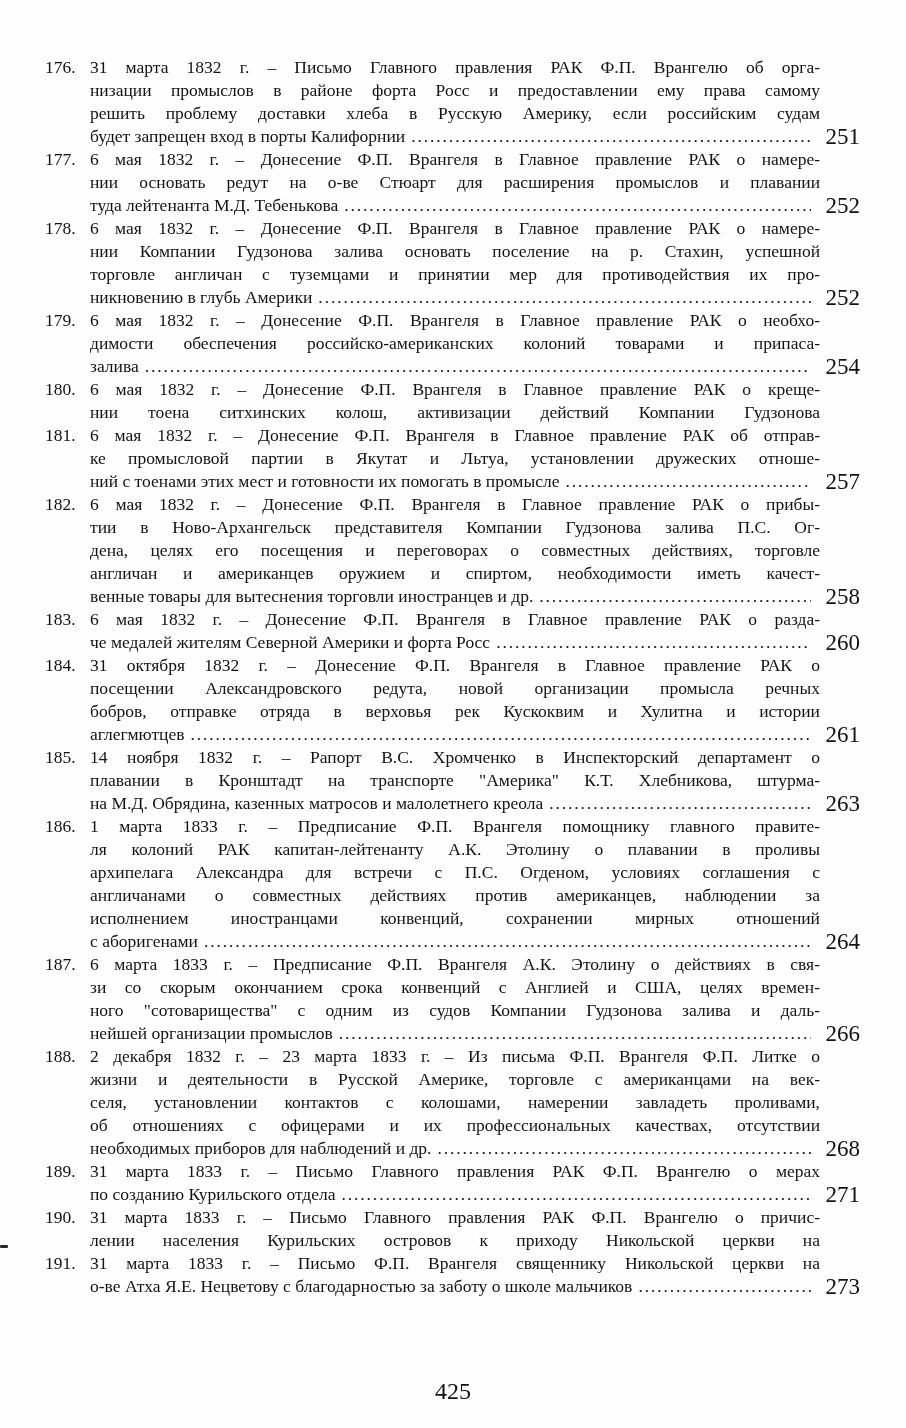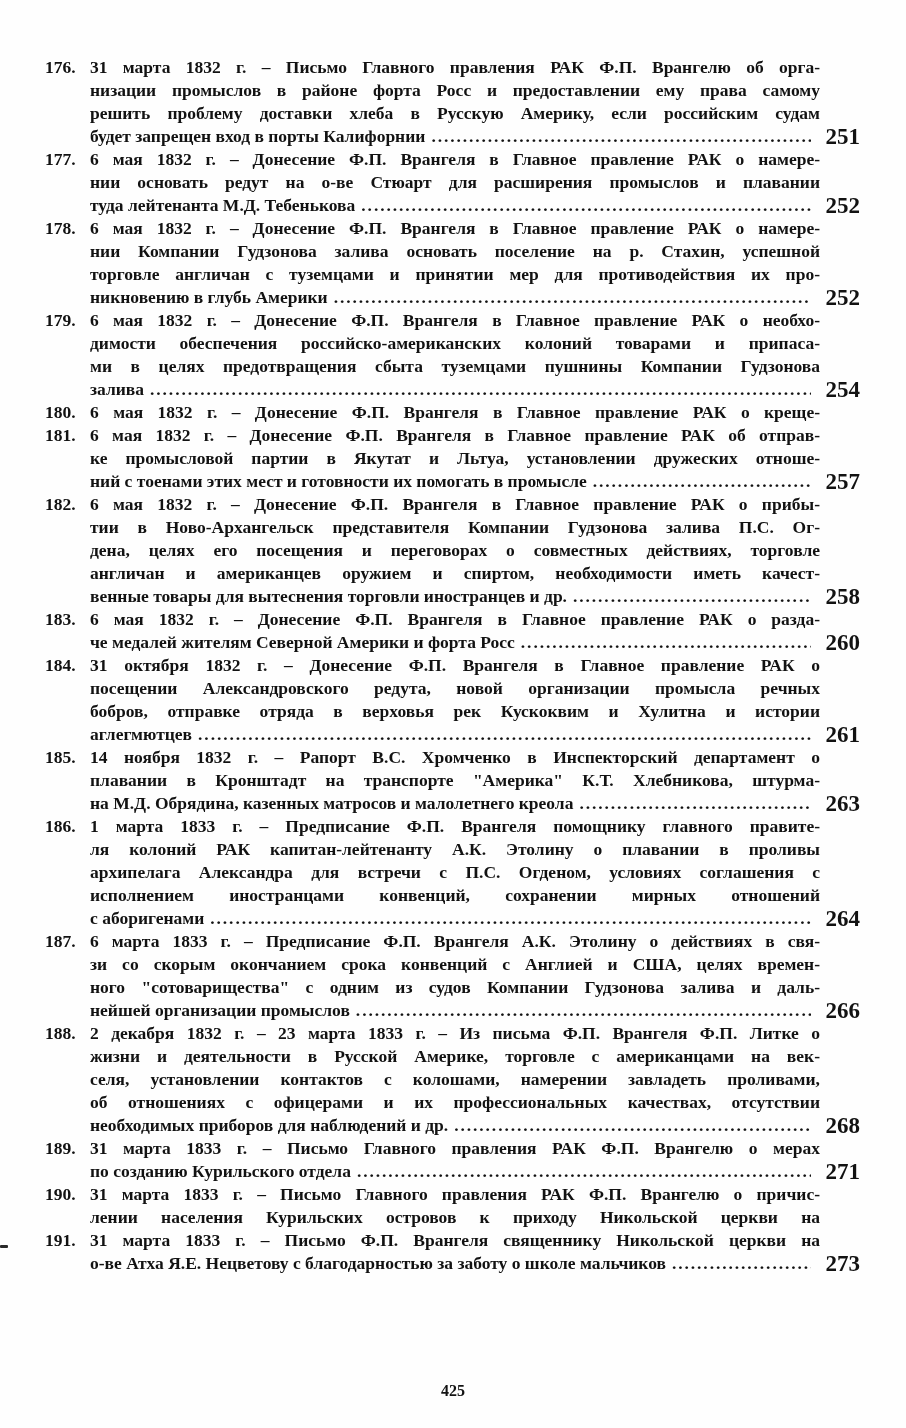--- a/index.html
+++ b/index.html
@@ -5,21 +5,20 @@
   * { margin: 0; padding: 0; box-sizing: border-box; }
   html, body { background: #ffffff; }
   .page {
     position: relative;
     width: 906px;
     height: 1428px;
     background: #fefefe;
     overflow: hidden;
     font-family: "Liberation Serif", "DejaVu Serif", serif;
     color: #121212;
-    font-weight: bold;
   }
   .toc {
     position: absolute;
     top: 56px;
     left: 45px;
     right: 46px;
   }
   .entry { display: flex; }
   .num {
     flex: 0 0 45px;
@@ -62,21 +61,21 @@
     text-align: right;
     font-size: 23px;
     line-height: 23px;
   }
   .footer {
     position: absolute;
     left: 0;
     right: 0;
     top: 1379px;
     text-align: center;
-    font-size: 16px;
+    font-size: 24px;
     line-height: 24px;
   }
   .artifact {
     position: absolute;
     left: 0;
     top: 1245px;
     width: 8px;
     height: 3px;
     background: #2a2a2a;
     border-radius: 1px;
@@ -124,32 +123,32 @@
             <span class="dots"></span>
             <span class="pg">252</span>
           </div>
         </div>
       </div>
       <div class="entry">
         <span class="num">179.</span>
         <div class="body">
           <div class="line">6 мая 1832 г. – Донесение Ф.П. Врангеля в Главное правление РАК о необхо-</div>
           <div class="line">димости обеспечения российско-американских колоний товарами и припаса-</div>
-          <div class="line">ми в целях предотвращения сбыта туземцами пушнины Компании Гудзонова</div>
           <div class="line last">
             <span class="txt">залива</span>
             <span class="dots"></span>
             <span class="pg">254</span>
           </div>
         </div>
       </div>
       <div class="entry">
         <span class="num">180.</span>
         <div class="body">
           <div class="line">6 мая 1832 г. – Донесение Ф.П. Врангеля в Главное правление РАК о креще-</div>
+          <div class="line">нии тоена ситхинских колош, активизации действий Компании Гудзонова</div>
         </div>
       </div>
       <div class="entry">
         <span class="num">181.</span>
         <div class="body">
           <div class="line">6 мая 1832 г. – Донесение Ф.П. Врангеля в Главное правление РАК об отправ-</div>
           <div class="line">ке промысловой партии в Якутат и Льтуа, установлении дружеских отноше-</div>
           <div class="line last">
             <span class="txt">ний с тоенами этих мест и готовности их помогать в промысле</span>
             <span class="dots"></span>
@@ -206,20 +205,21 @@
             <span class="pg">263</span>
           </div>
         </div>
       </div>
       <div class="entry">
         <span class="num">186.</span>
         <div class="body">
           <div class="line">1 марта 1833 г. – Предписание Ф.П. Врангеля помощнику главного правите-</div>
           <div class="line">ля колоний РАК капитан-лейтенанту А.К. Этолину о плавании в проливы</div>
           <div class="line">архипелага Александра для встречи с П.С. Огденом, условиях соглашения с</div>
+          <div class="line">англичанами о совместных действиях против американцев, наблюдении за</div>
           <div class="line">исполнением иностранцами конвенций, сохранении мирных отношений</div>
           <div class="line last">
             <span class="txt">с аборигенами</span>
             <span class="dots"></span>
             <span class="pg">264</span>
           </div>
         </div>
       </div>
       <div class="entry">
         <span class="num">187.</span>

